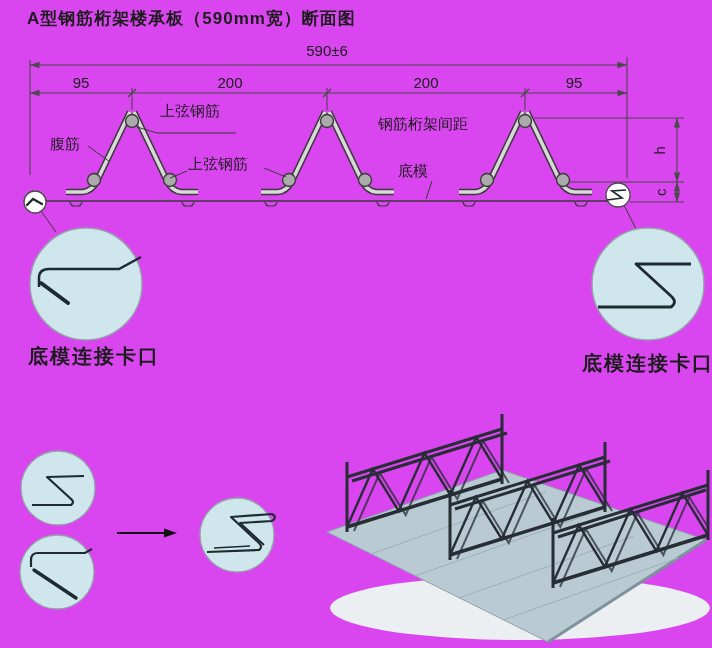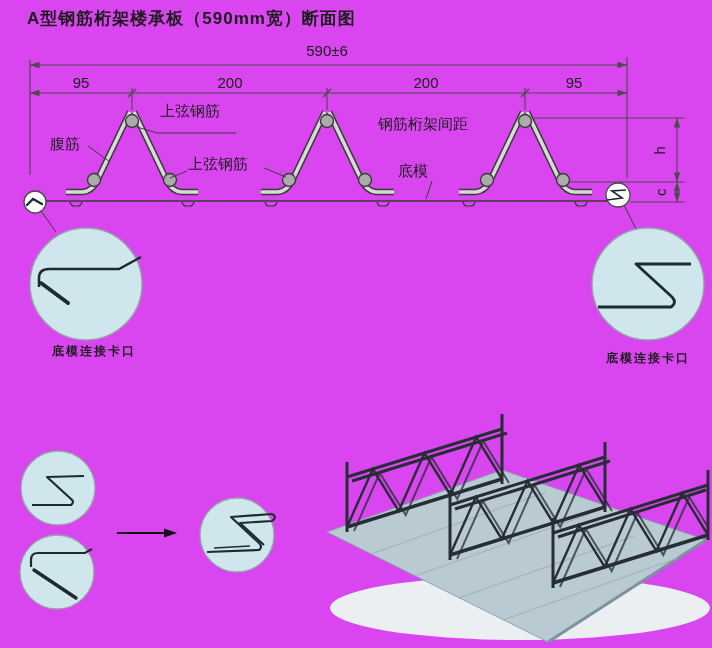--- a/index.html
+++ b/index.html
@@ -4,21 +4,21 @@
 <style>
   html,body{margin:0;padding:0;background:#fff;}
   #screen{position:relative;width:712px;height:648px;background:#d946ef;overflow:hidden;
           font-family:"Liberation Sans",sans-serif;color:#1c1c1c;}
   #linework{position:absolute;left:0;top:0;}
   .txt{position:absolute;white-space:nowrap;line-height:1.1;}
   .title{font-size:17px;font-weight:700;letter-spacing:1px;}
   .dim{font-size:15px;transform:translateX(-50%);}
   .lbl{font-size:15px;}
   .rot{font-size:15px;transform:rotate(-90deg);transform-origin:center;}
-  .callout-lbl{font-size:12px;font-weight:700;letter-spacing:2px;transform:translateX(-50%);}
+  .callout-lbl{font-size:20px;font-weight:700;letter-spacing:2px;transform:translateX(-50%);}
 </style>
 </head>
 <body>
 
 <div id="screen">
 
   <svg id="linework" width="712" height="648" viewBox="0 0 712 648">
 
     <g stroke="#4a4a4a" stroke-width="1.1" fill="none">
 

